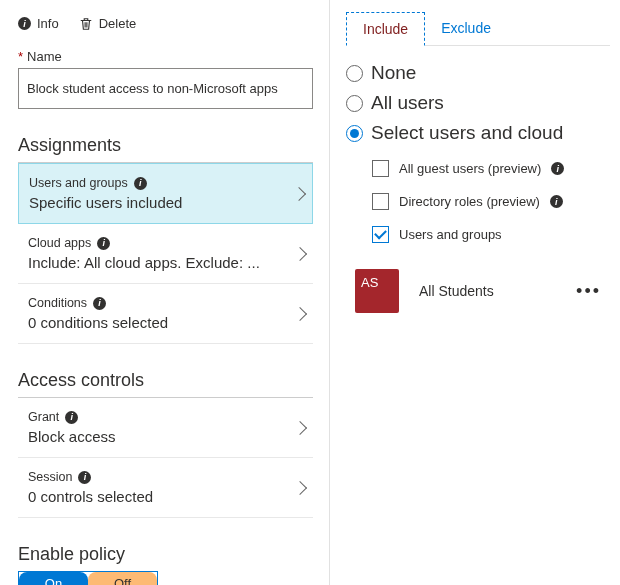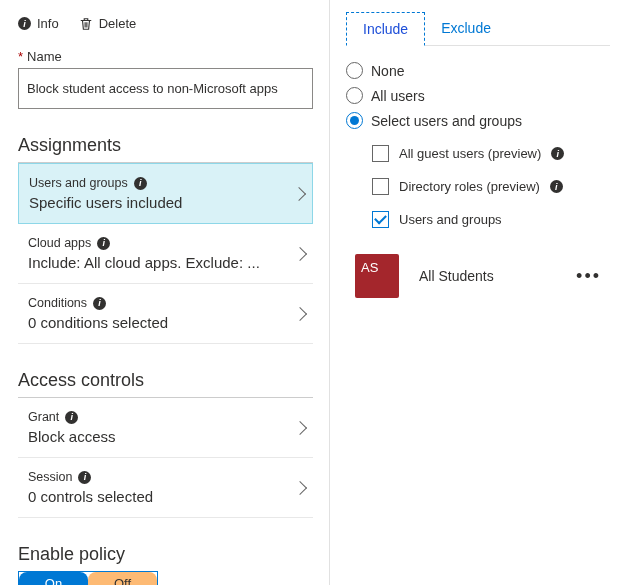--- a/index.html
+++ b/index.html
@@ -123,26 +123,26 @@
   }
   .tab {
     padding: 8px 16px;
     font-size: 14px;
     color: #0078d4;
     cursor: pointer;
   }
   .tab.active {
     border: 1px dashed #0078d4;
     border-bottom: 1px solid #fff;
-    color: #1d4ed8;
+    color: #7f1d1d;
     margin-bottom: -1px;
     background: #fff;
   }
   .radio-group { display: flex; flex-direction: column; gap: 8px; margin-bottom: 16px; }
-  .radio-row { display: flex; align-items: center; gap: 8px; font-size: 14px; cursor: pointer; }
+  .radio-row { display: flex; align-items: center; gap: 8px; font-size: 19px; cursor: pointer; }
   .radio {
     width: 17px; height: 17px; border-radius: 50%;
     border: 1.5px solid #666;
     display: flex; align-items: center; justify-content: center;
     flex-shrink: 0;
   }
   .radio.checked { border-color: #0078d4; }
   .radio.checked::after {
     content: ""; width: 9px; height: 9px; border-radius: 50%; background: #0078d4;
   }
@@ -291,21 +291,21 @@
     <div class="radio-row">
       <div class="radio"></div>
       <span>None</span>
     </div>
     <div class="radio-row">
       <div class="radio"></div>
       <span>All users</span>
     </div>
     <div class="radio-row">
       <div class="radio checked"></div>
-      <span>Select users and groups</span>
+      <span>Select users and cloud</span>
     </div>
   </div>
 
   <div class="check-group">
     <div class="check-row">
       <div class="checkbox"></div>
       <span>All guest users (preview)</span>
       <span class="info-dot">i</span>
     </div>
     <div class="check-row">

